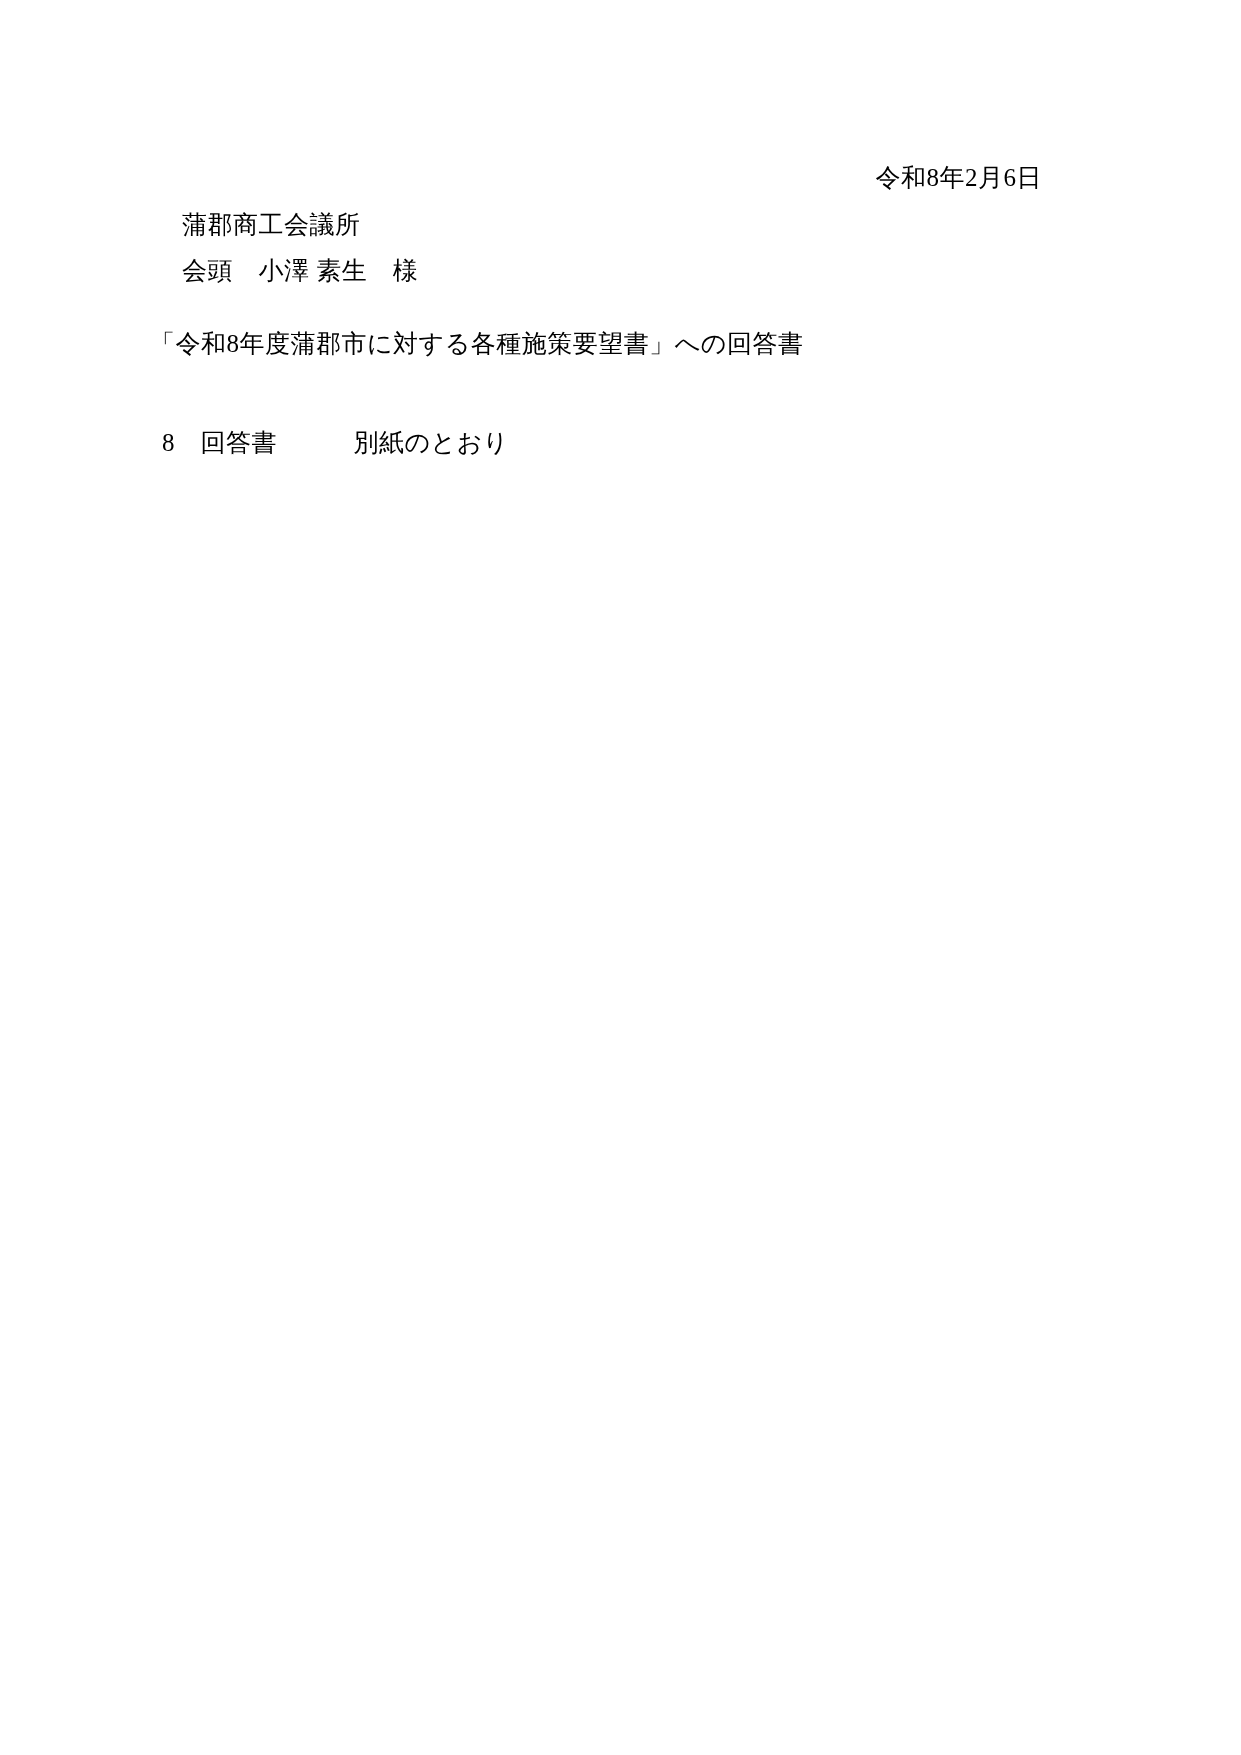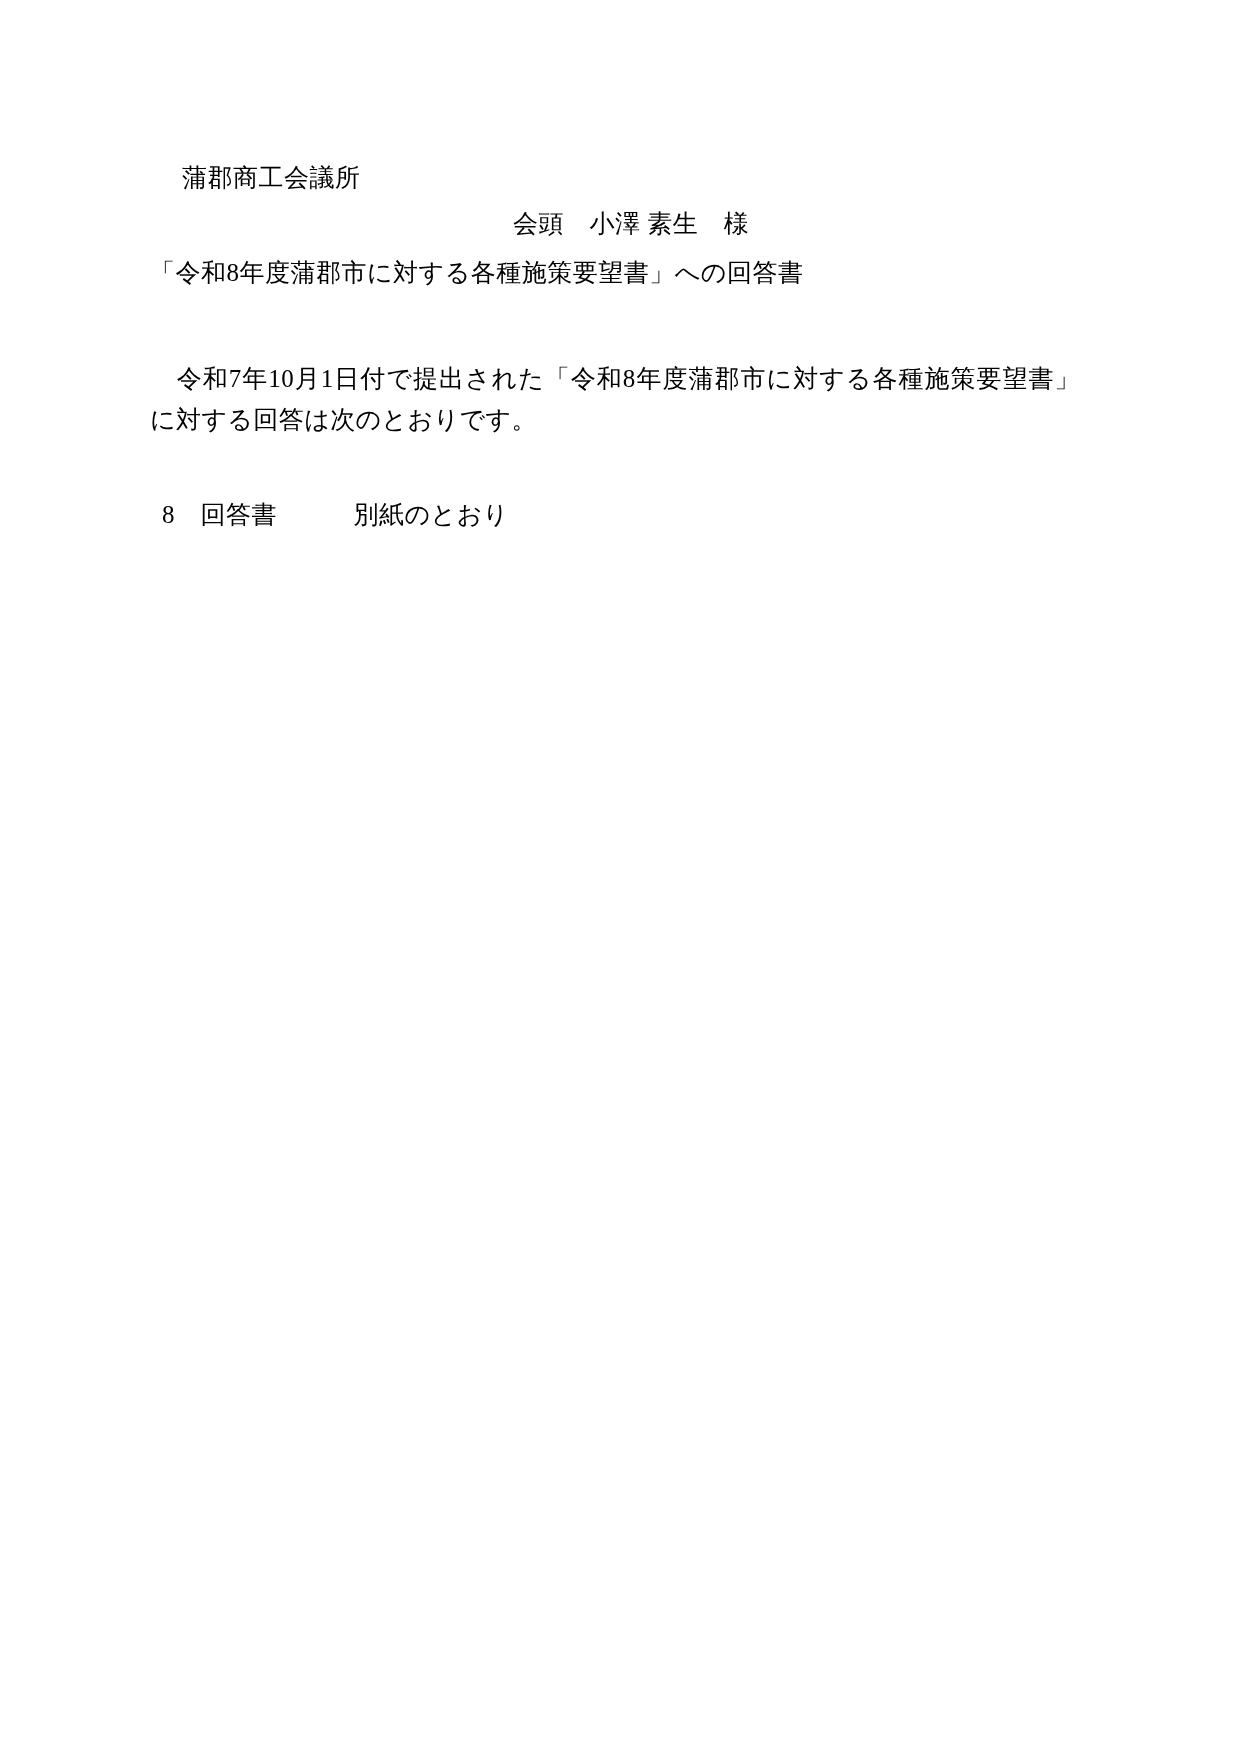--- a/index.html
+++ b/index.html
@@ -39,22 +39,21 @@
     text-align: right;
     padding-right: 38px;
     margin-bottom: 22px;
   }
   .addressee-org {
     padding-left: 32px;
     margin-bottom: 21px;
   }
   .addressee-name {
     padding-left: 32px;
-    margin-bottom: 24px;
-    text-align: center;
+    margin-bottom: 48px;
   }
   .sender-line {
     text-align: right;
     padding-right: 148px;
     margin-bottom: 80px;
   }
   .title-line {
     text-align: left;
     margin-bottom: 74px;
     letter-spacing: 0.5px;
@@ -75,26 +74,26 @@
     padding-left: 12px;
     white-space: pre;
   }
 </style>
 </head>
 <body>
 
 <div class="page">
   <div class="doc-body">
 
+    <div class="line date-line">令和8年2月6日</div>
 
     <div class="line addressee-org">蒲郡商工会議所</div>
 
     <div class="line addressee-name">会頭　小澤 素生　様</div>
 
 
     <div class="line title-line">「令和8年度蒲郡市に対する各種施策要望書」への回答書</div>
 
-    <div class="para"><span class="indent"></span><span>令和7年10月1日付で提出された「令和8年度蒲郡市に対する各種施策要望書」に対する回答は次のとおりです。</span></div>
 
     <div class="line item-line">8　回答書　　　別紙のとおり</div>
 
   </div>
 </div>
 
 </body></html>

